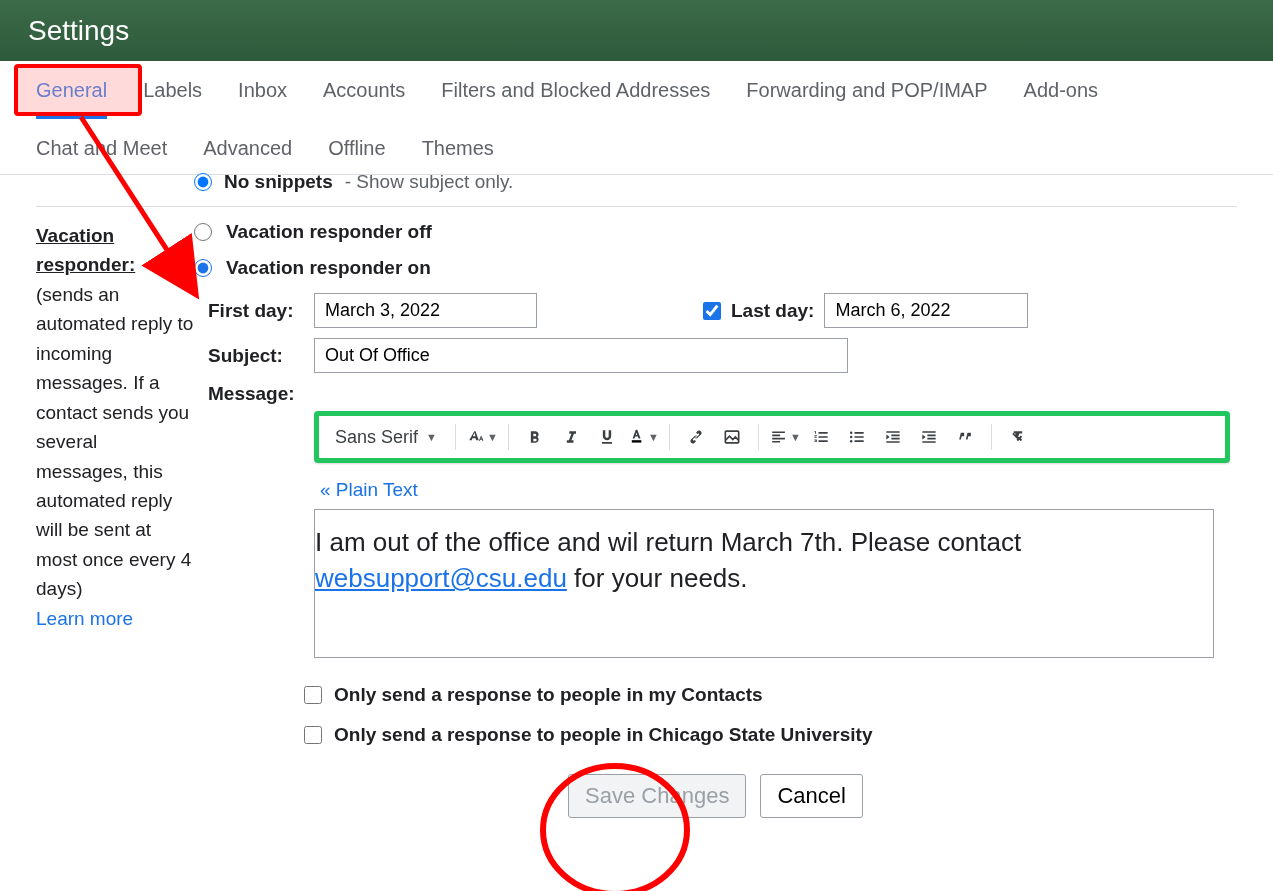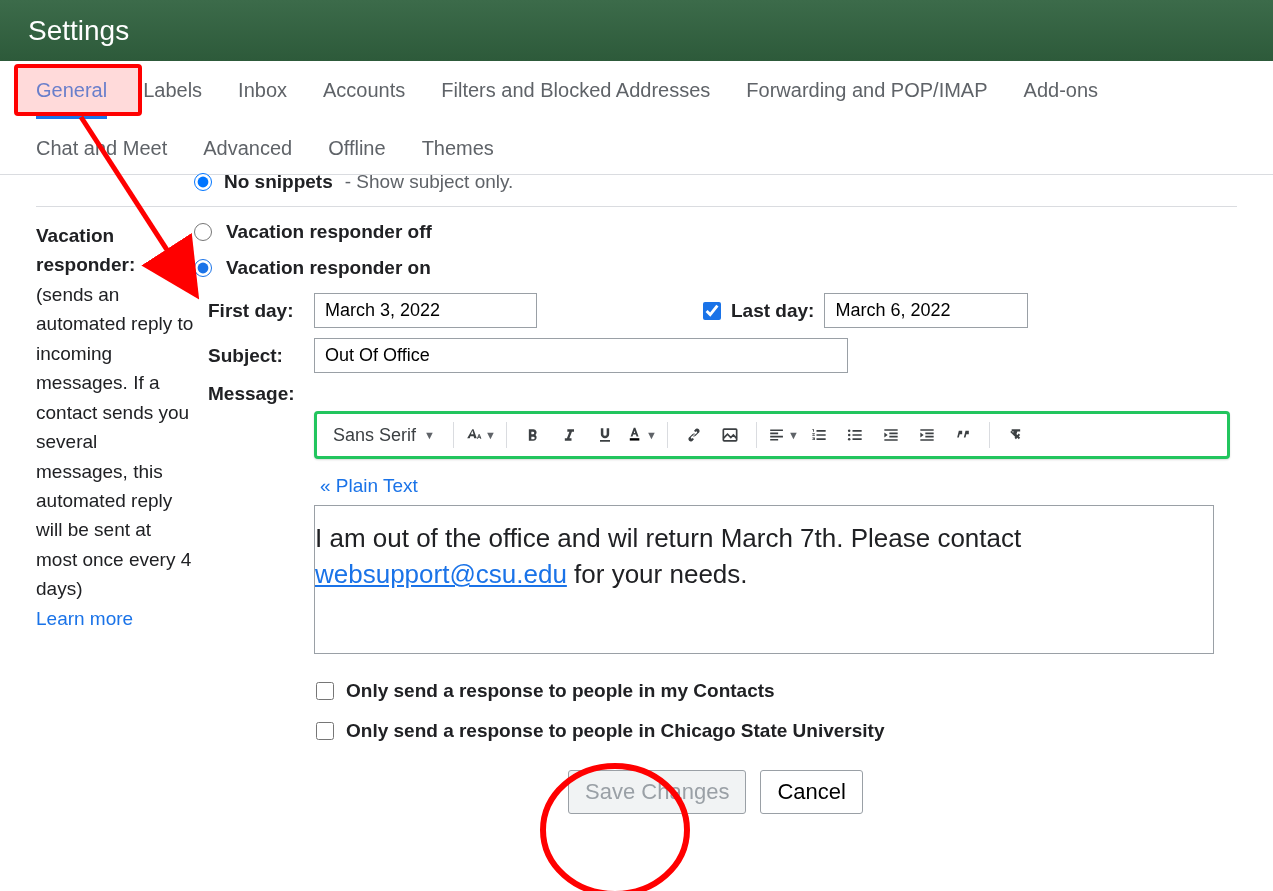--- a/index.html
+++ b/index.html
@@ -27,57 +27,57 @@
     font-size: 19px;
     margin-top: -2px;
     overflow: hidden;
     height: 34px;
   }
   .snippet-row .radio { width: 18px; height: 18px; }
   .snippet-row .label-strong { font-weight: 700; }
   .snippet-row .label-sub { color: #5f6368; }
   .section { display: flex; padding-top: 14px; }
   .section-left { width: 158px; font-size: 19px; line-height: 1.55; }
-  .section-left .title { font-weight: 700; }
+  .section-left .title { font-weight: 700; text-decoration: underline; }
   .section-left .desc { color: #202124; }
   .section-left a { color: #1a73e8; text-decoration: none; }
   .section-right { flex: 1; }
   .opt-row { display: flex; align-items: center; gap: 14px; font-size: 19px; font-weight: 700; margin-bottom: 14px; }
   .opt-row input[type=radio] { width: 18px; height: 18px; accent-color: #1a73e8; }
   .form-row { display: flex; align-items: center; gap: 16px; font-size: 19px; margin: 10px 0 0 14px; }
   .form-row label { font-weight: 700; width: 90px; }
   .text-input {
     font-size: 18px; padding: 6px 10px; border: 1px solid #9aa0a6; background: #fff;
   }
   .first-day { width: 223px; }
   .last-day { width: 204px; }
   .subject-input { width: 534px; }
   .lastday-wrap { display: flex; align-items: center; gap: 10px; margin-left: 150px; }
   .lastday-wrap input[type=checkbox] { width: 18px; height: 18px; accent-color: #1a73e8; }
   .toolbar {
     display: flex; align-items: center; gap: 4px;
-    border: 3px solid #22c55e; border-radius: 4px;
+    border: 5px solid #22c55e; border-radius: 4px;
     box-shadow: 0 1px 2px rgba(0,0,0,0.15);
     padding: 6px 8px; margin: 6px 0 0 0;
     background: #fff;
     width: 916px;
   }
   .tb-font { display: flex; align-items: center; gap: 6px; padding: 4px 8px; font-size: 18px; color: #3c4043; }
   .tb-sep { width: 1px; height: 26px; background: #dadce0; margin: 0 6px; }
   .tb-btn { width: 32px; height: 30px; display: flex; align-items: center; justify-content: center; color: #3c4043; cursor: pointer; }
   .tb-btn svg { width: 20px; height: 20px; }
   .caret { font-size: 11px; color: #5f6368; margin-left: 2px; }
   .plain-link { color: #1a73e8; text-decoration: none; font-size: 19px; display: inline-block; margin: 16px 0 8px 6px; }
   .editor {
     border: 1px solid #9aa0a6; width: 900px; height: 149px;
     padding: 14px 0; font-size: 26px; line-height: 1.4;
     background: #fff; margin-left: 0;
   }
   .editor a { color: #1a73e8; text-decoration: underline; }
-  .chk-row { display: flex; align-items: center; gap: 12px; font-size: 19px; font-weight: 700; margin: 26px 0 0 12px; }
+  .chk-row { display: flex; align-items: center; gap: 12px; font-size: 19px; font-weight: 700; margin: 26px 0 0 0; }
   .chk-row input { width: 18px; height: 18px; }
   .message-block { margin-left: 120px; }
   .btn-row { display: flex; gap: 14px; justify-content: center; margin: 28px 0 10px -120px; }
   .btn {
     font-size: 22px; padding: 8px 16px; border: 1px solid #9aa0a6; background: #f1f3f4; border-radius: 3px; cursor: pointer;
   }
   .btn.save { color: #9aa0a6; background: #f1f3f4; }
   .btn.cancel { background: #fff; }
 
   

